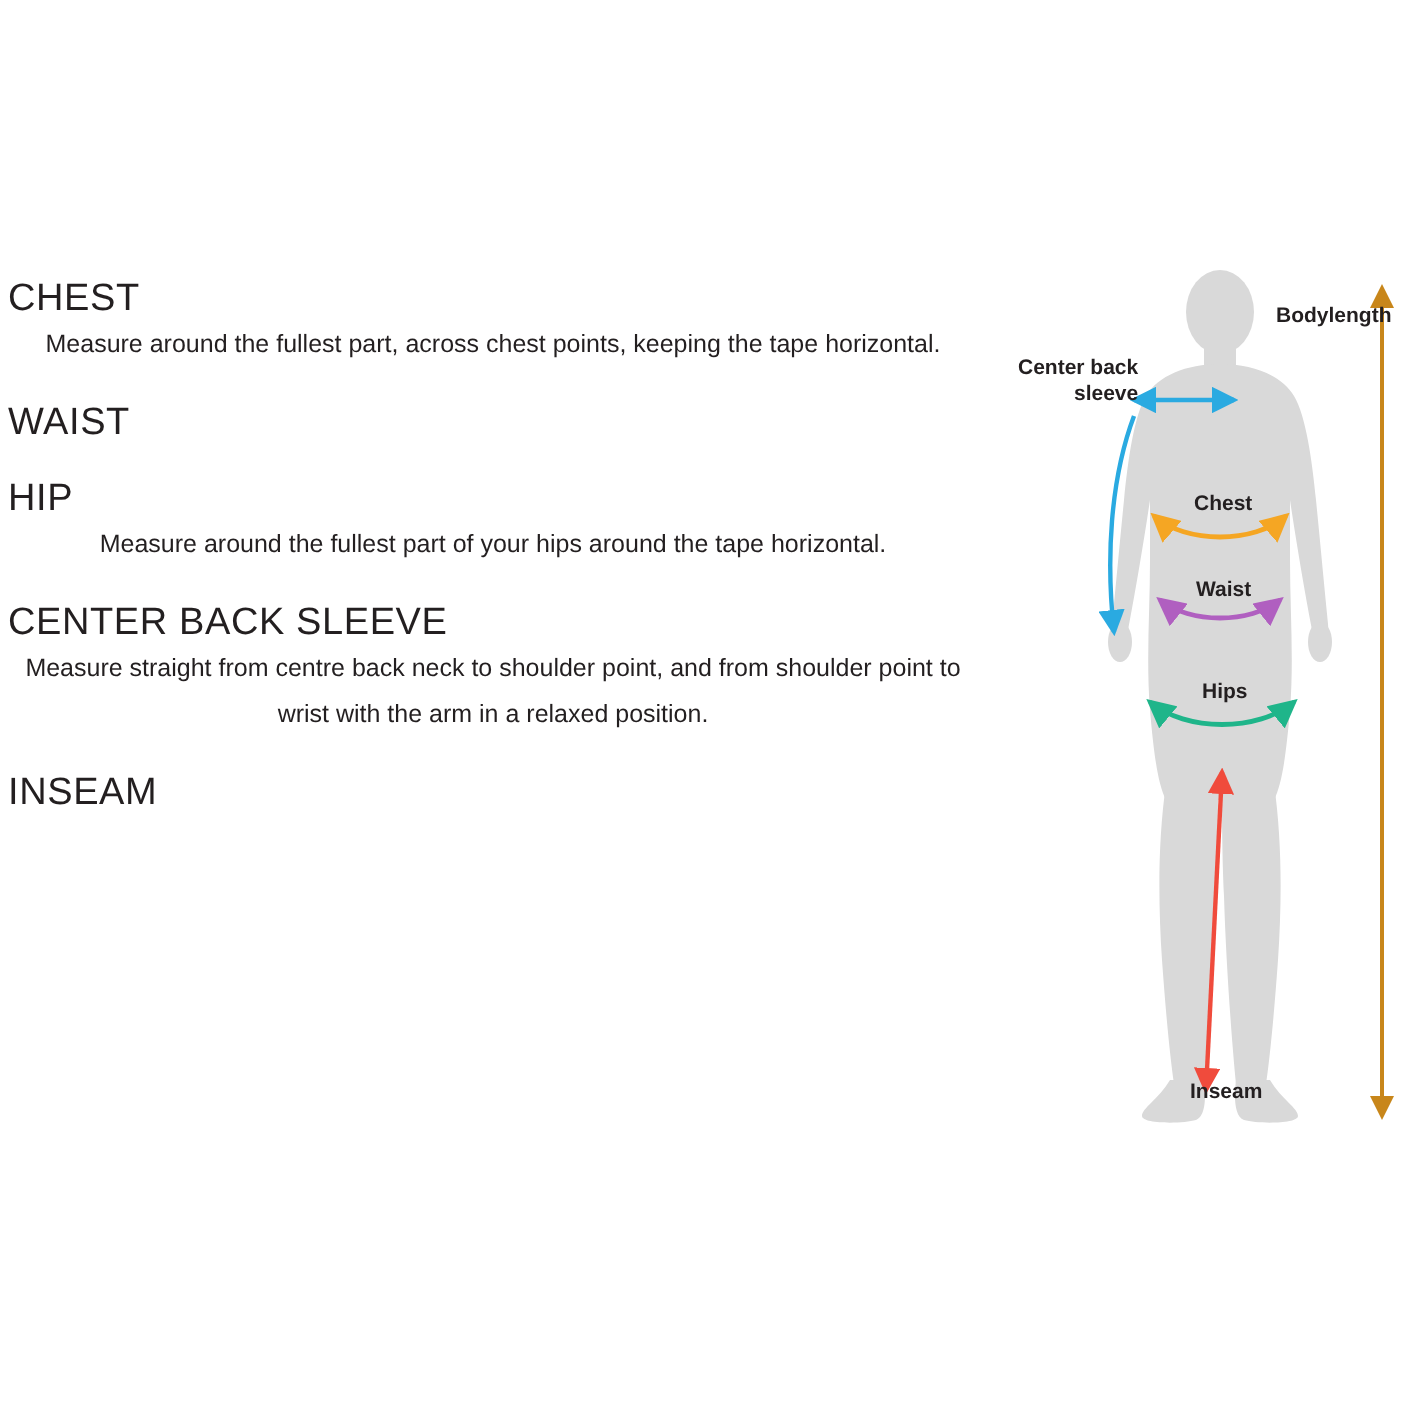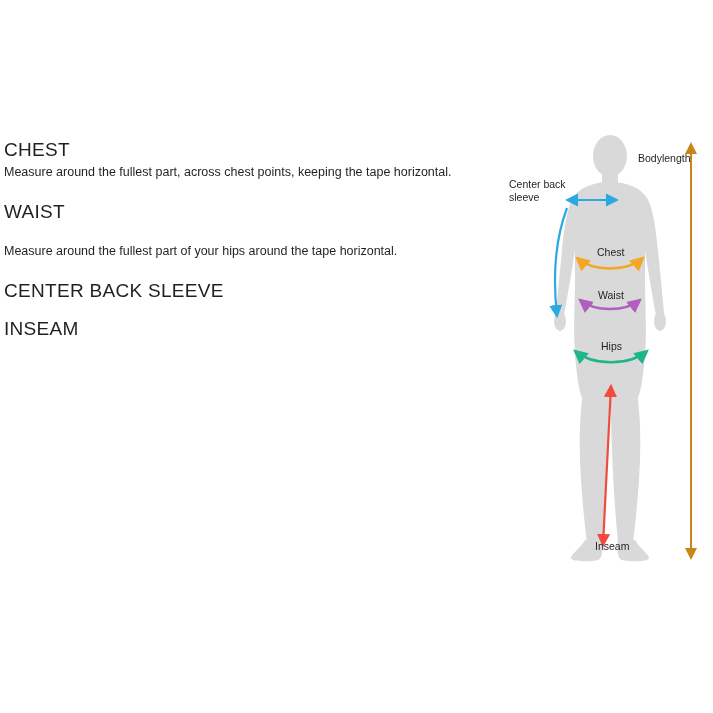--- a/index.html
+++ b/index.html
@@ -37,40 +37,42 @@
     color: #231f20;
     margin: 0 0 1px 0;
     line-height: 1.05;
   }
   .section-body {
     font-size: 12.5px;
     line-height: 1.85;
     color: #231f20;
     margin: 0;
     max-width: 485px;
+    text-align: center;
   }
 
   
   #figure {
     position: absolute;
     left: 505px;
     top: 130px;
     width: 205px;
     height: 445px;
   }
   #figure svg {
     display: block;
   }
   .fig-label {
     position: absolute;
     font-size: 10.5px;
-    font-weight: normal;
+    font-weight: bold;
     color: #231f20;
     white-space: nowrap;
     line-height: 1.25;
+    text-align: right;
   }
   #label-bodylength { left: 133px; top: 22px; }
   #label-cbsleeve   { left: 4px;  top: 48px; }
   #label-chest      { left: 92px; top: 116s; }
   #label-chest      { left: 92px; top: 116px; }
   #label-waist      { left: 93px; top: 159px; }
   #label-hips       { left: 96px; top: 210px; }
   #label-inseam     { left: 90px; top: 410px; }
 </style>
 </head>
@@ -83,25 +85,27 @@
     <div class="section">
       <h2 class="section-title">CHEST</h2>
       <p class="section-body">Measure around the fullest part, across chest points, keeping the tape horizontal.</p>
     </div>
 
     <div class="section">
       <h2 class="section-title">WAIST</h2>
     </div>
 
     <div class="section">
+      <h2 class="section-title">HIP</h2>
       <p class="section-body">Measure around the fullest part of your hips around the tape horizontal.</p>
     </div>
 
     <div class="section">
       <h2 class="section-title">CENTER BACK SLEEVE</h2>
+      <p class="section-body">Measure straight from centre back neck to shoulder point, and from shoulder point to wrist with the arm in a relaxed position.</p>
     </div>
 
     <div class="section">
       <h2 class="section-title">INSEAM</h2>
     </div>
 
   </div>
 
   <div id="figure">
 

